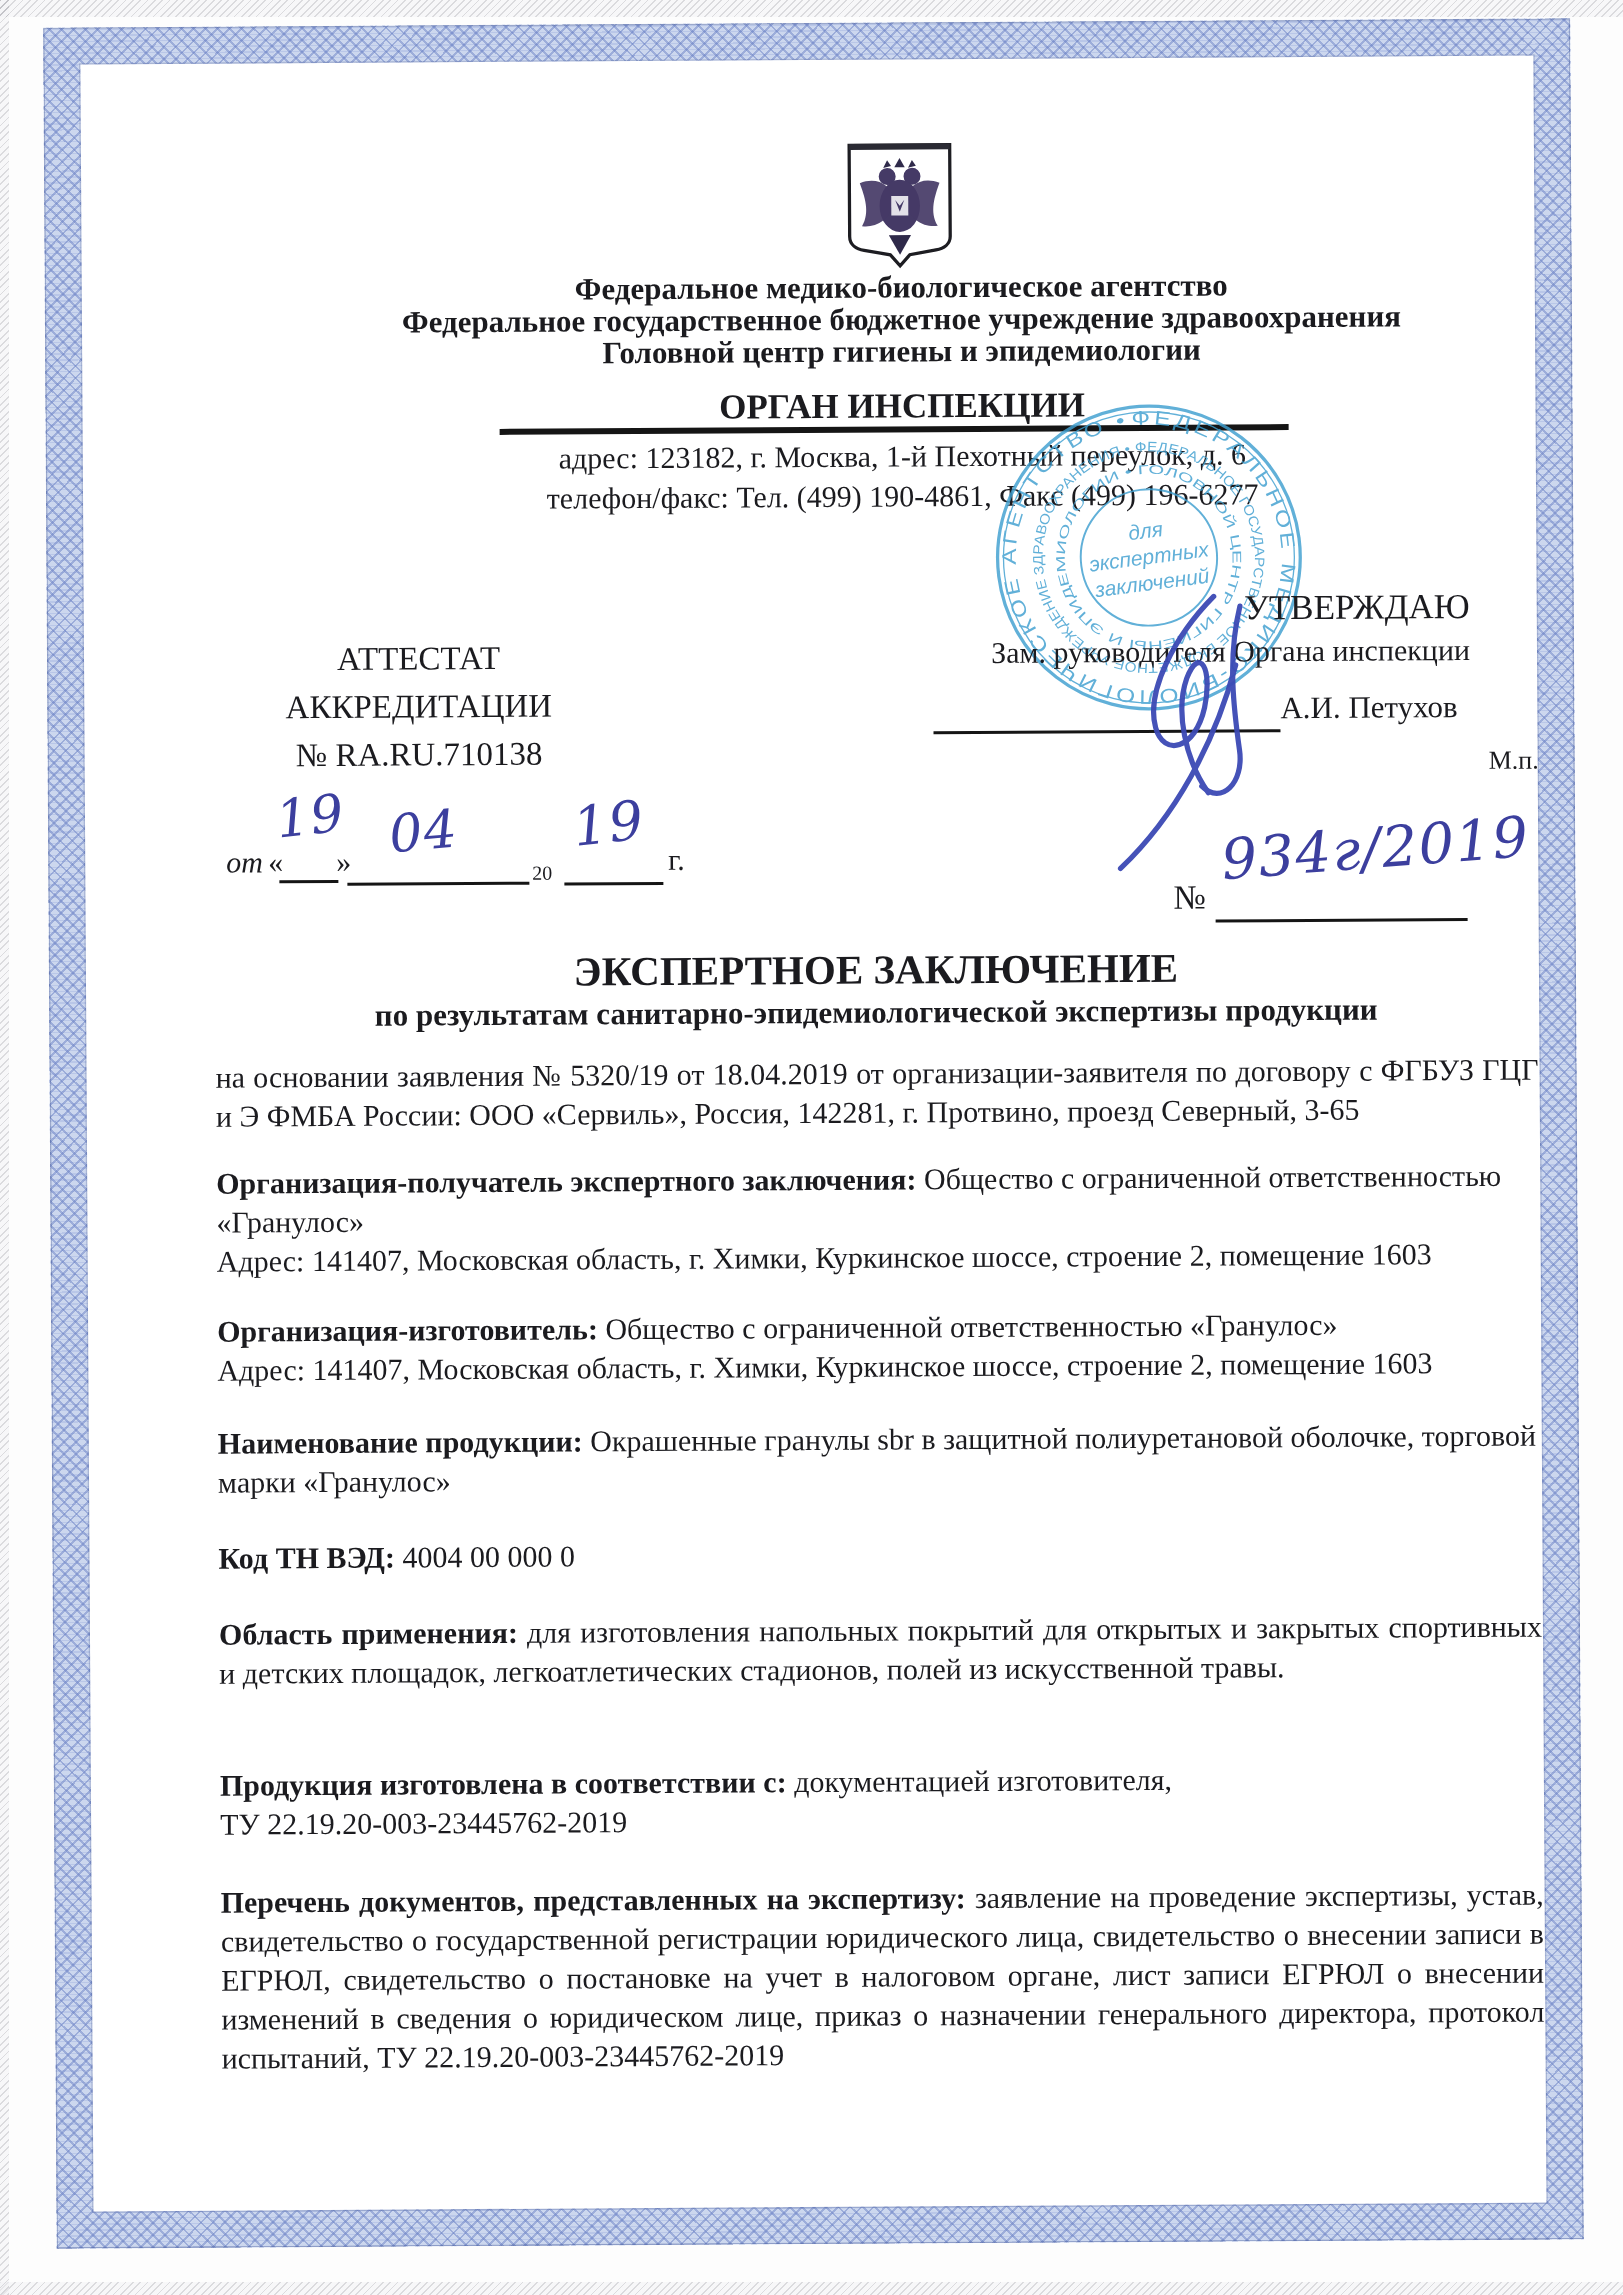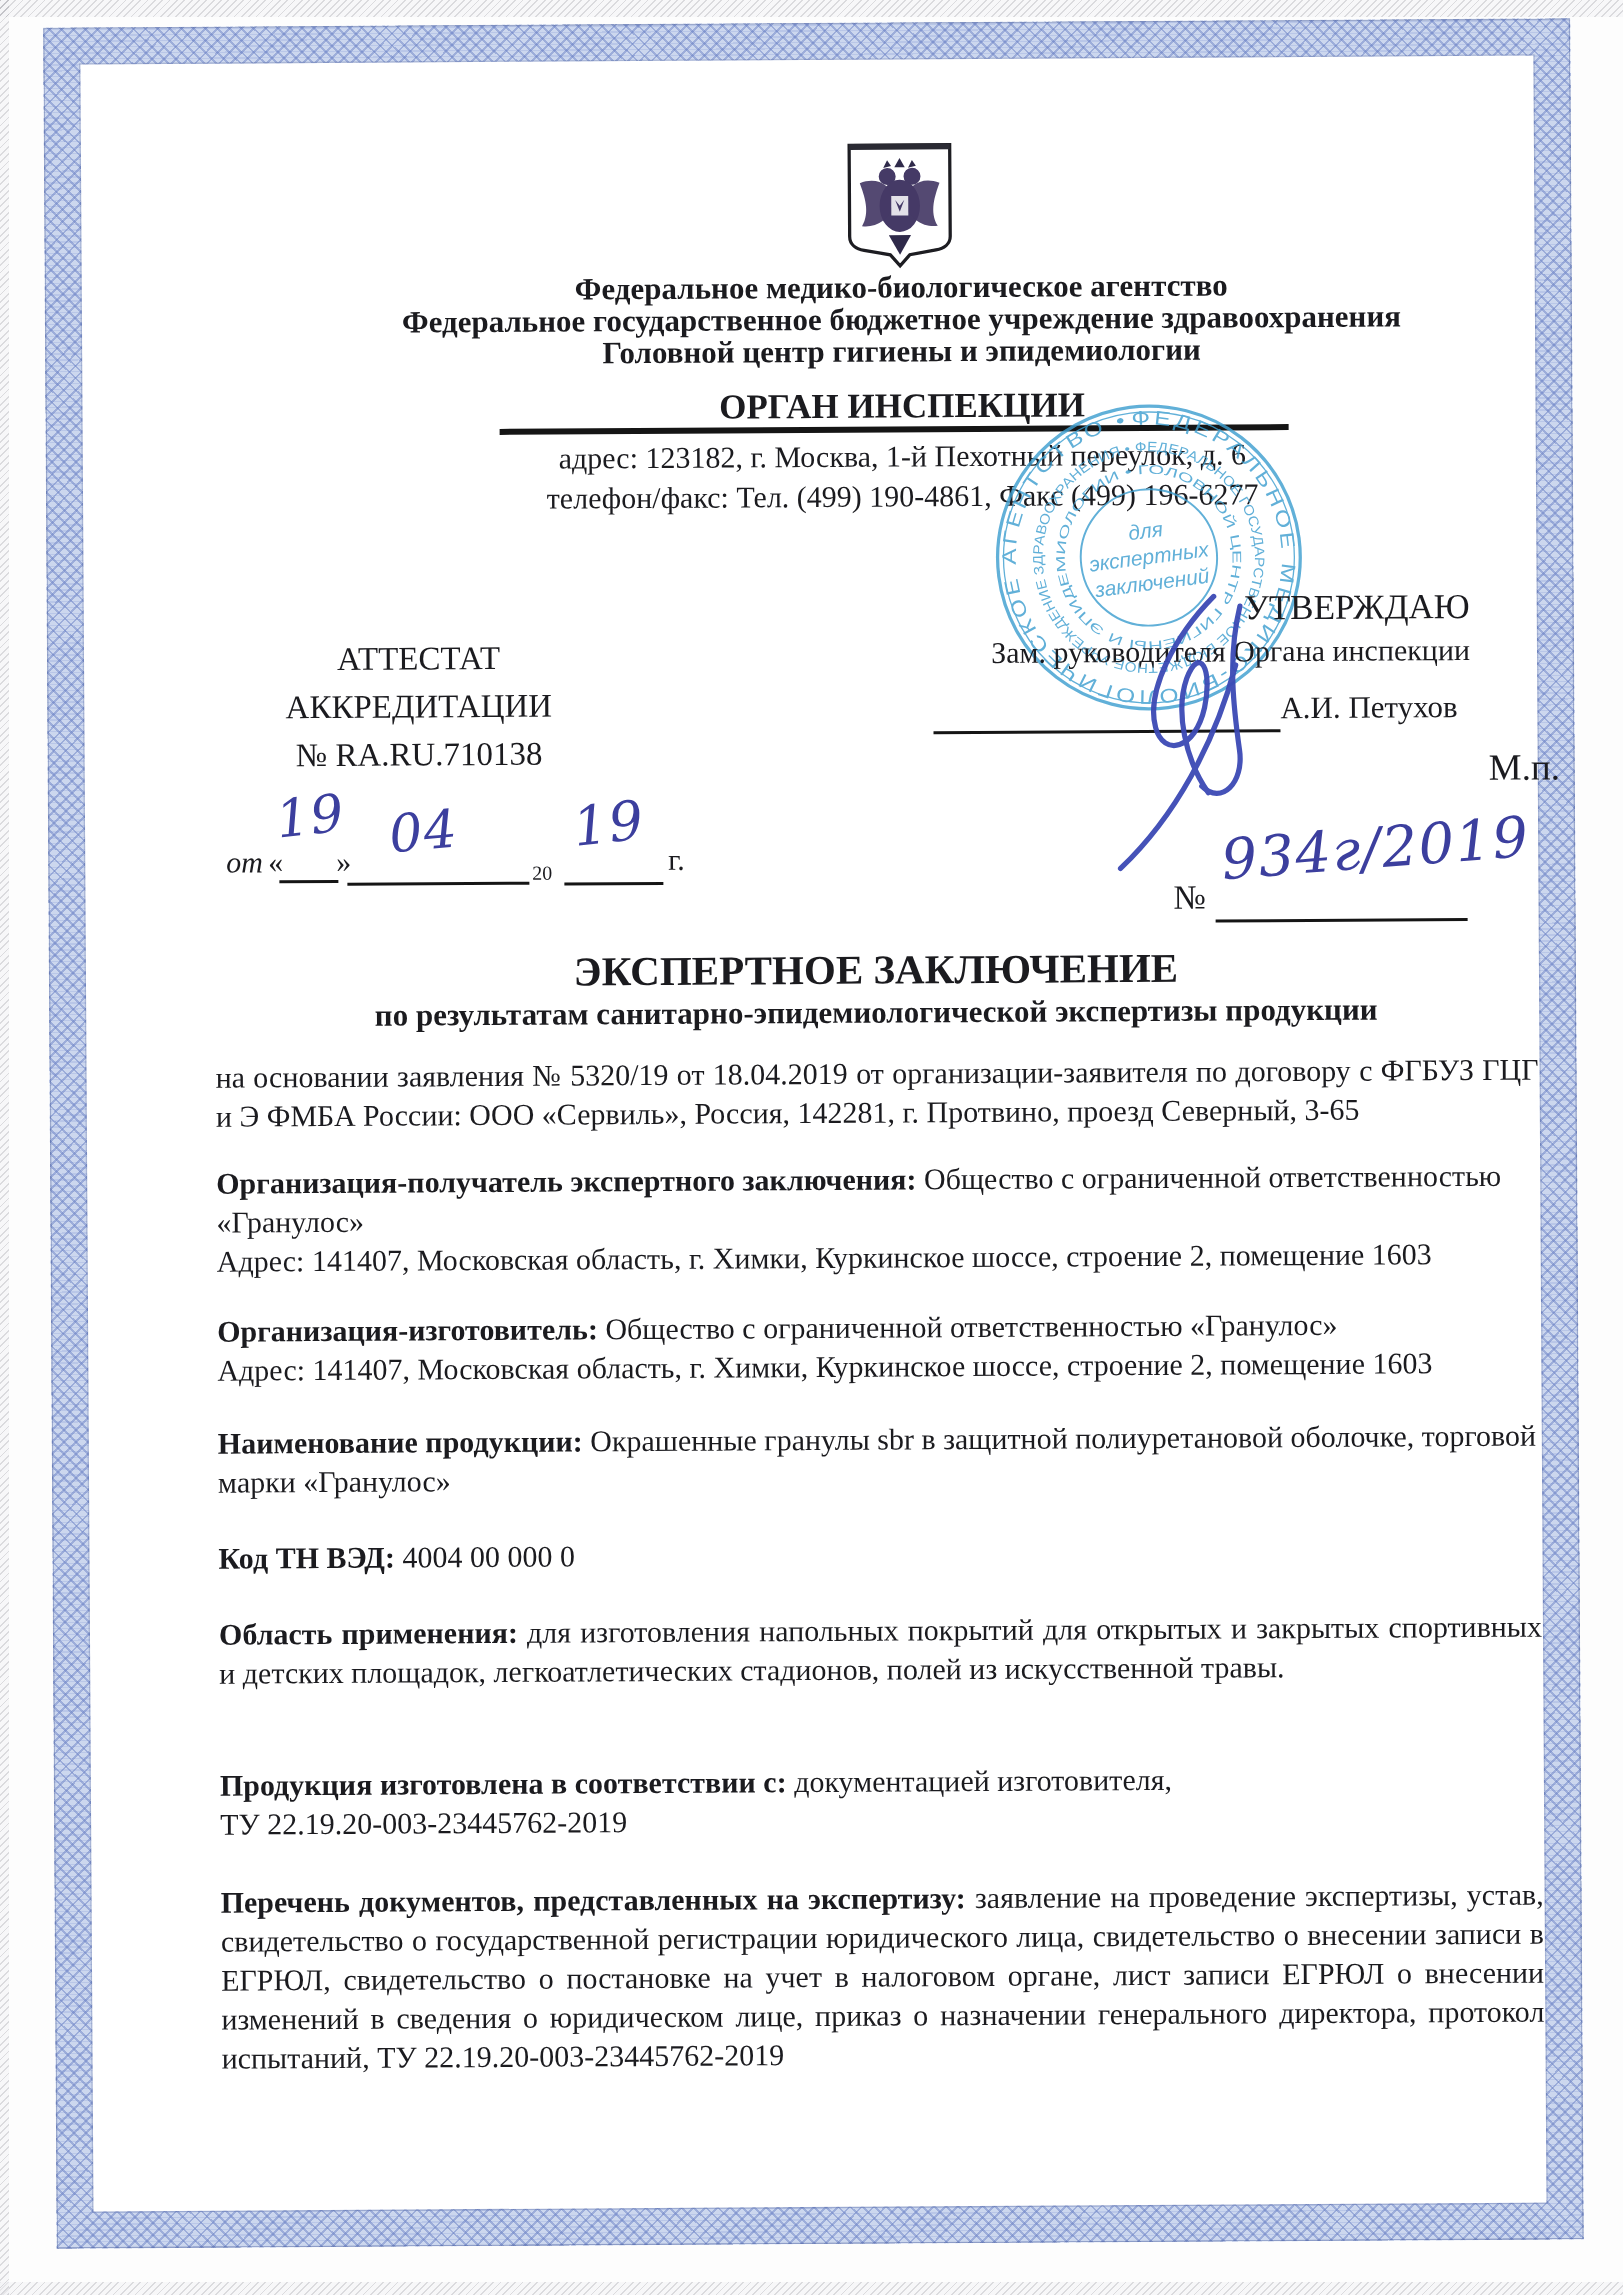--- a/index.html
+++ b/index.html
@@ -109,21 +109,21 @@
         <text y="-30">для</text>
         <text y="10">экспертных</text>
         <text y="50">заключений</text>
       </g>
     </svg>
 
     <div class="abs rgt" style="left:936px;top:591px;width:537px;font-size:35px;">УТВЕРЖДАЮ</div>
     <div class="abs rgt body-t" style="left:936px;top:634px;width:537px;">Зам. руководителя Органа инспекции</div>
     <div class="hline" style="left:936px;top:732px;width:347px;"></div>
     <div class="abs" style="left:1283px;top:693px;width:196px;font-size:31px;">А.И. Петухов</div>
-    <div class="abs" style="left:1491px;top:750px;font-size:37px;">М.п.</div>
+    <div class="abs" style="left:1491px;top:750px;font-size:26px;">М.п.</div>
 
     <div class="abs ctr" style="left:209px;top:632px;width:425px;font-size:33px;line-height:48px;">
       <div>АТТЕСТАТ АККРЕДИТАЦИИ</div>
       <div>№ RA.RU.710138</div>
     </div>
 
     <span class="abs" style="left:228px;top:842px;font-size:30px;font-style:italic;">от</span>
     <span class="abs" style="left:270px;top:842px;font-size:30px;">«</span>
     <div class="hline" style="left:281px;top:877px;width:59px;height:2.6px;"></div>
     <span class="abs" style="left:338px;top:842px;font-size:30px;">»</span>

